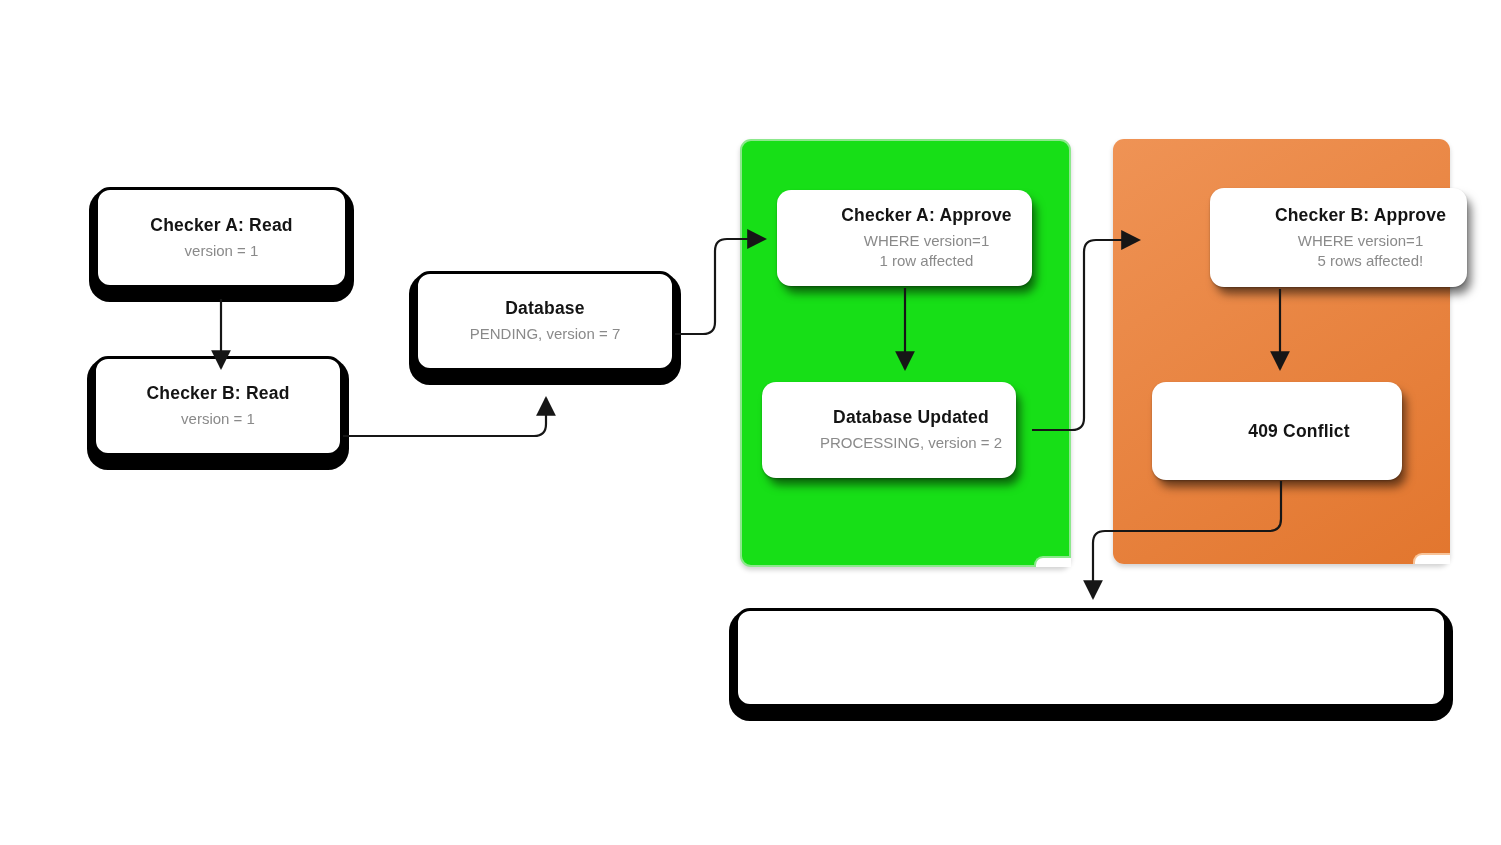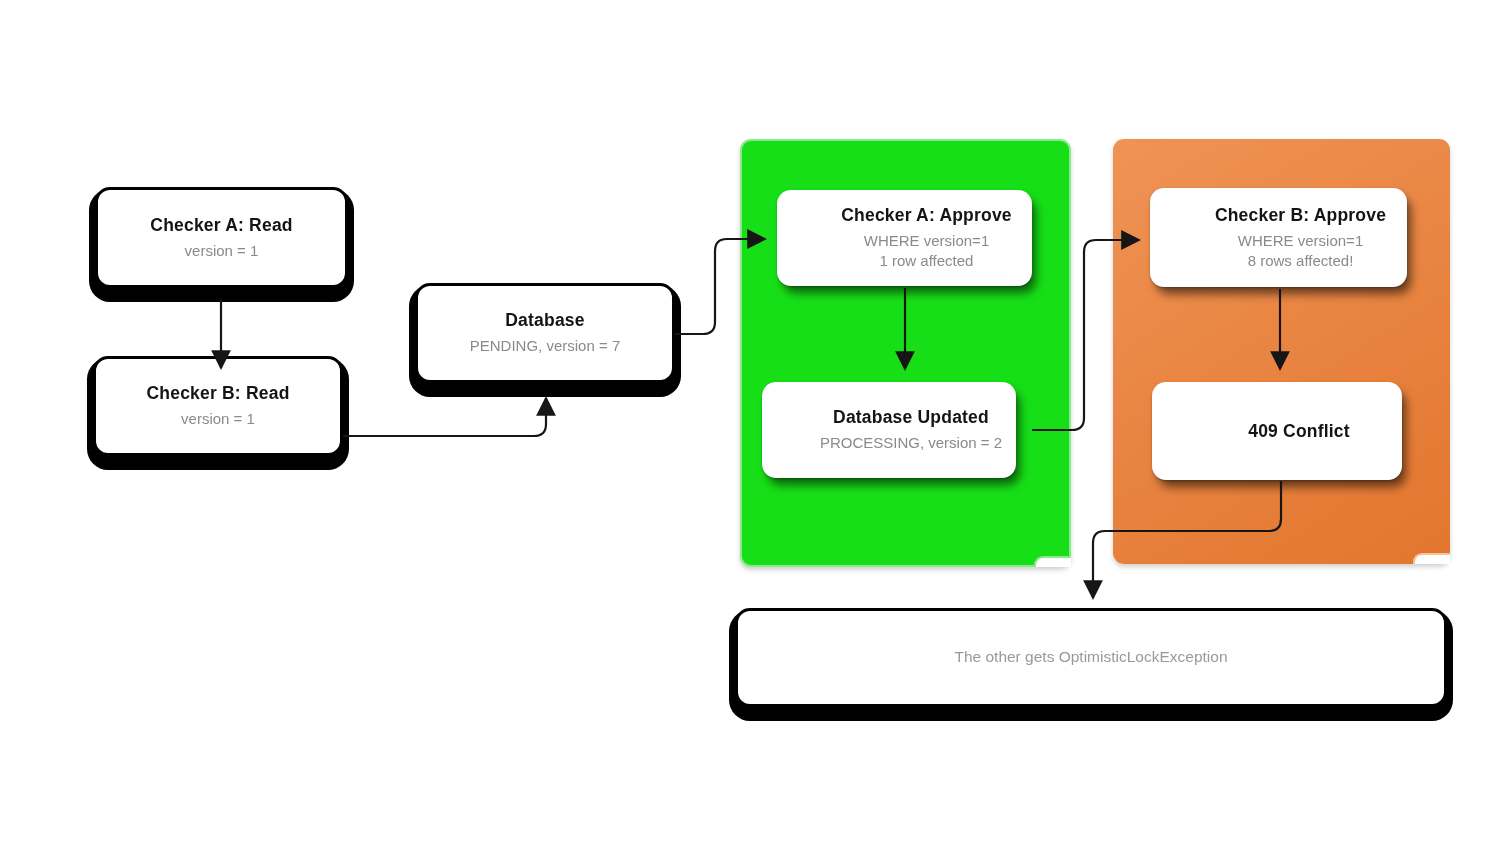--- a/index.html
+++ b/index.html
@@ -114,48 +114,47 @@
   <div class="node outer" style="left:95px; top:187px; width:253px; height:101px;">
     <div class="title">Checker A: Read</div>
     <div class="sub">version = 1</div>
   </div>
 
   <div class="node outer" style="left:93px; top:356px; width:250px; height:100px;">
     <div class="title">Checker B: Read</div>
     <div class="sub">version = 1</div>
   </div>
 
-  <div class="node outer" style="left:415px; top:283px; width:260px; height:100px;text-align:center;">
+  <div class="node outer" style="left:415px; top:271px; width:260px; height:100px;text-align:center;">
     <div class="title">Database</div>
     <div class="sub">PENDING, version = 7</div>
   </div>
 
   <div class="node inner" style="left:777px; top:190px; width:255px; height:96px;">
     <div class="title">Checker A: Approve</div>
     <div class="sub"><span>WHERE version=1</span><br>
       <span>1 row affected</span></div>
   </div>
 
   <div class="node inner" style="left:762px; top:382px; width:254px; height:96px;">
     <div class="title">Database Updated</div>
     <div class="sub">PROCESSING, version = 2</div>
   </div>
 
-  <div class="node inner" style="left:1150px; top:188px; width:257px; height:99px;">
+  <div class="node inner" style="left:1210px; top:188px; width:257px; height:99px;text-align:right;">
     <div class="title">Checker B: Approve</div>
     <div class="sub"><span>WHERE version=1</span><br>
-      <span>8 rows affected!</span></div>
+      <span>5 rows affected!</span></div>
   </div>
 
   <div class="node inner" style="left:1152px; top:382px; width:250px; height:98px;">
     <div class="title">409 Conflict</div>
   </div>
 
   <div class="node outer key-box" style="left:735px; top:608px; width:712px; height:99px;">
-    <div class="sub">The other gets OptimisticLockException</div>
   </div>
 
   <svg class="wires" viewBox="0 0 1501 845" xmlns="http://www.w3.org/2000/svg">
     <defs>
       <marker id="ah" viewBox="0 0 10 10" refX="9" refY="5" markerWidth="9" markerHeight="9" orient="auto-start-reverse">
         <path d="M0,0 L10,5 L0,10 z" fill="#161616"></path>
       </marker>
     </defs>
     <path class="edge" d="M221 299 V368" marker-end="url(#ah)"></path>
     <path class="edge" d="M343 436 H534 Q546 436 546 424 V398" marker-end="url(#ah)"></path>

